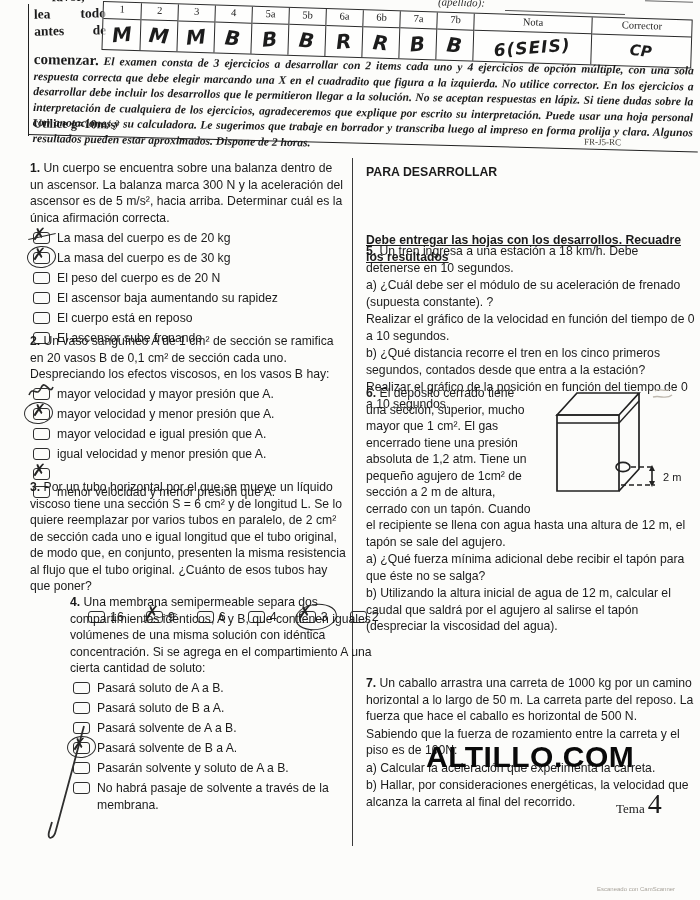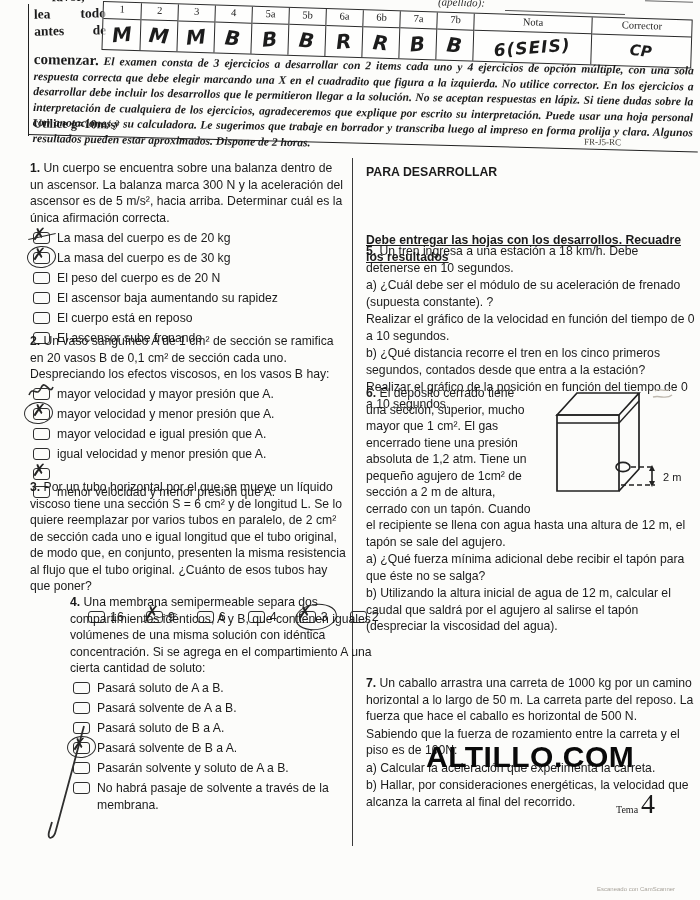--- a/index.html
+++ b/index.html
@@ -69,21 +69,21 @@
   .sec-title{position:absolute;left:366px;top:165px;font-size:12.3px;font-weight:bold;}
   .sec-sub{position:absolute;left:366px;top:184px;width:320px;font-size:12.2px;line-height:16.5px;
         font-weight:bold;text-decoration:underline;margin-top:48px;}
   .qline{margin-top:1px;}
   .fig{float:right;width:152px;height:120px;margin:-4px 0 4px 8px;}
   .fig-label{font-size:11px;font-family:"Liberation Sans",sans-serif;}
   
   .watermark{position:absolute;left:426px;top:740px;font-size:30px;font-weight:bold;
         letter-spacing:0.5px;color:#0a0a0a;}
   .tema{position:absolute;left:616px;top:788px;font-family:"Liberation Serif",serif;}
-  .tema .t{font-size:10px;}
+  .tema .t{font-size:13px;}
   .tema .n{font-size:28px;margin-left:3px;}
   .scan-note{position:absolute;left:597px;top:886px;font-size:6px;color:#a9a49c;}
 </style>
 </head>
 <body>
 
 <div class="page">
 
   <div class="hdr-left-border"></div>
 
@@ -301,25 +301,25 @@
     <div class="opts" style="position:relative;">
       <svg class="q4check" width="42" height="130">
         <path d="M40,4 L12,108 C10,117 3,119 5,110 L8,100" fill="none" stroke="#2f2f2f" stroke-width="1.8"></path>
       </svg>
       <div class="opt">
         <span class="box"></span>
         <span>Pasará soluto de A a B.</span>
       </div>
       <div class="opt">
         <span class="box"></span>
+        <span>Pasará soluto de B a A.</span>
+      </div>
+      <div class="opt">
+        <span class="box"></span>
         <span>Pasará solvente de A a B.</span>
-      </div>
-      <div class="opt">
-        <span class="box"></span>
-        <span>Pasará soluto de B a A.</span>
       </div>
       <div class="opt">
         <span class="box"></span>
         <span class="mark-x">✗</span>
         <span class="mark-ellipse"></span>
         <span>Pasará solvente de B a A.</span>
       </div>
       <div class="opt">
         <span class="box"></span>
         <span>Pasarán solvente y soluto de A a B.</span>

